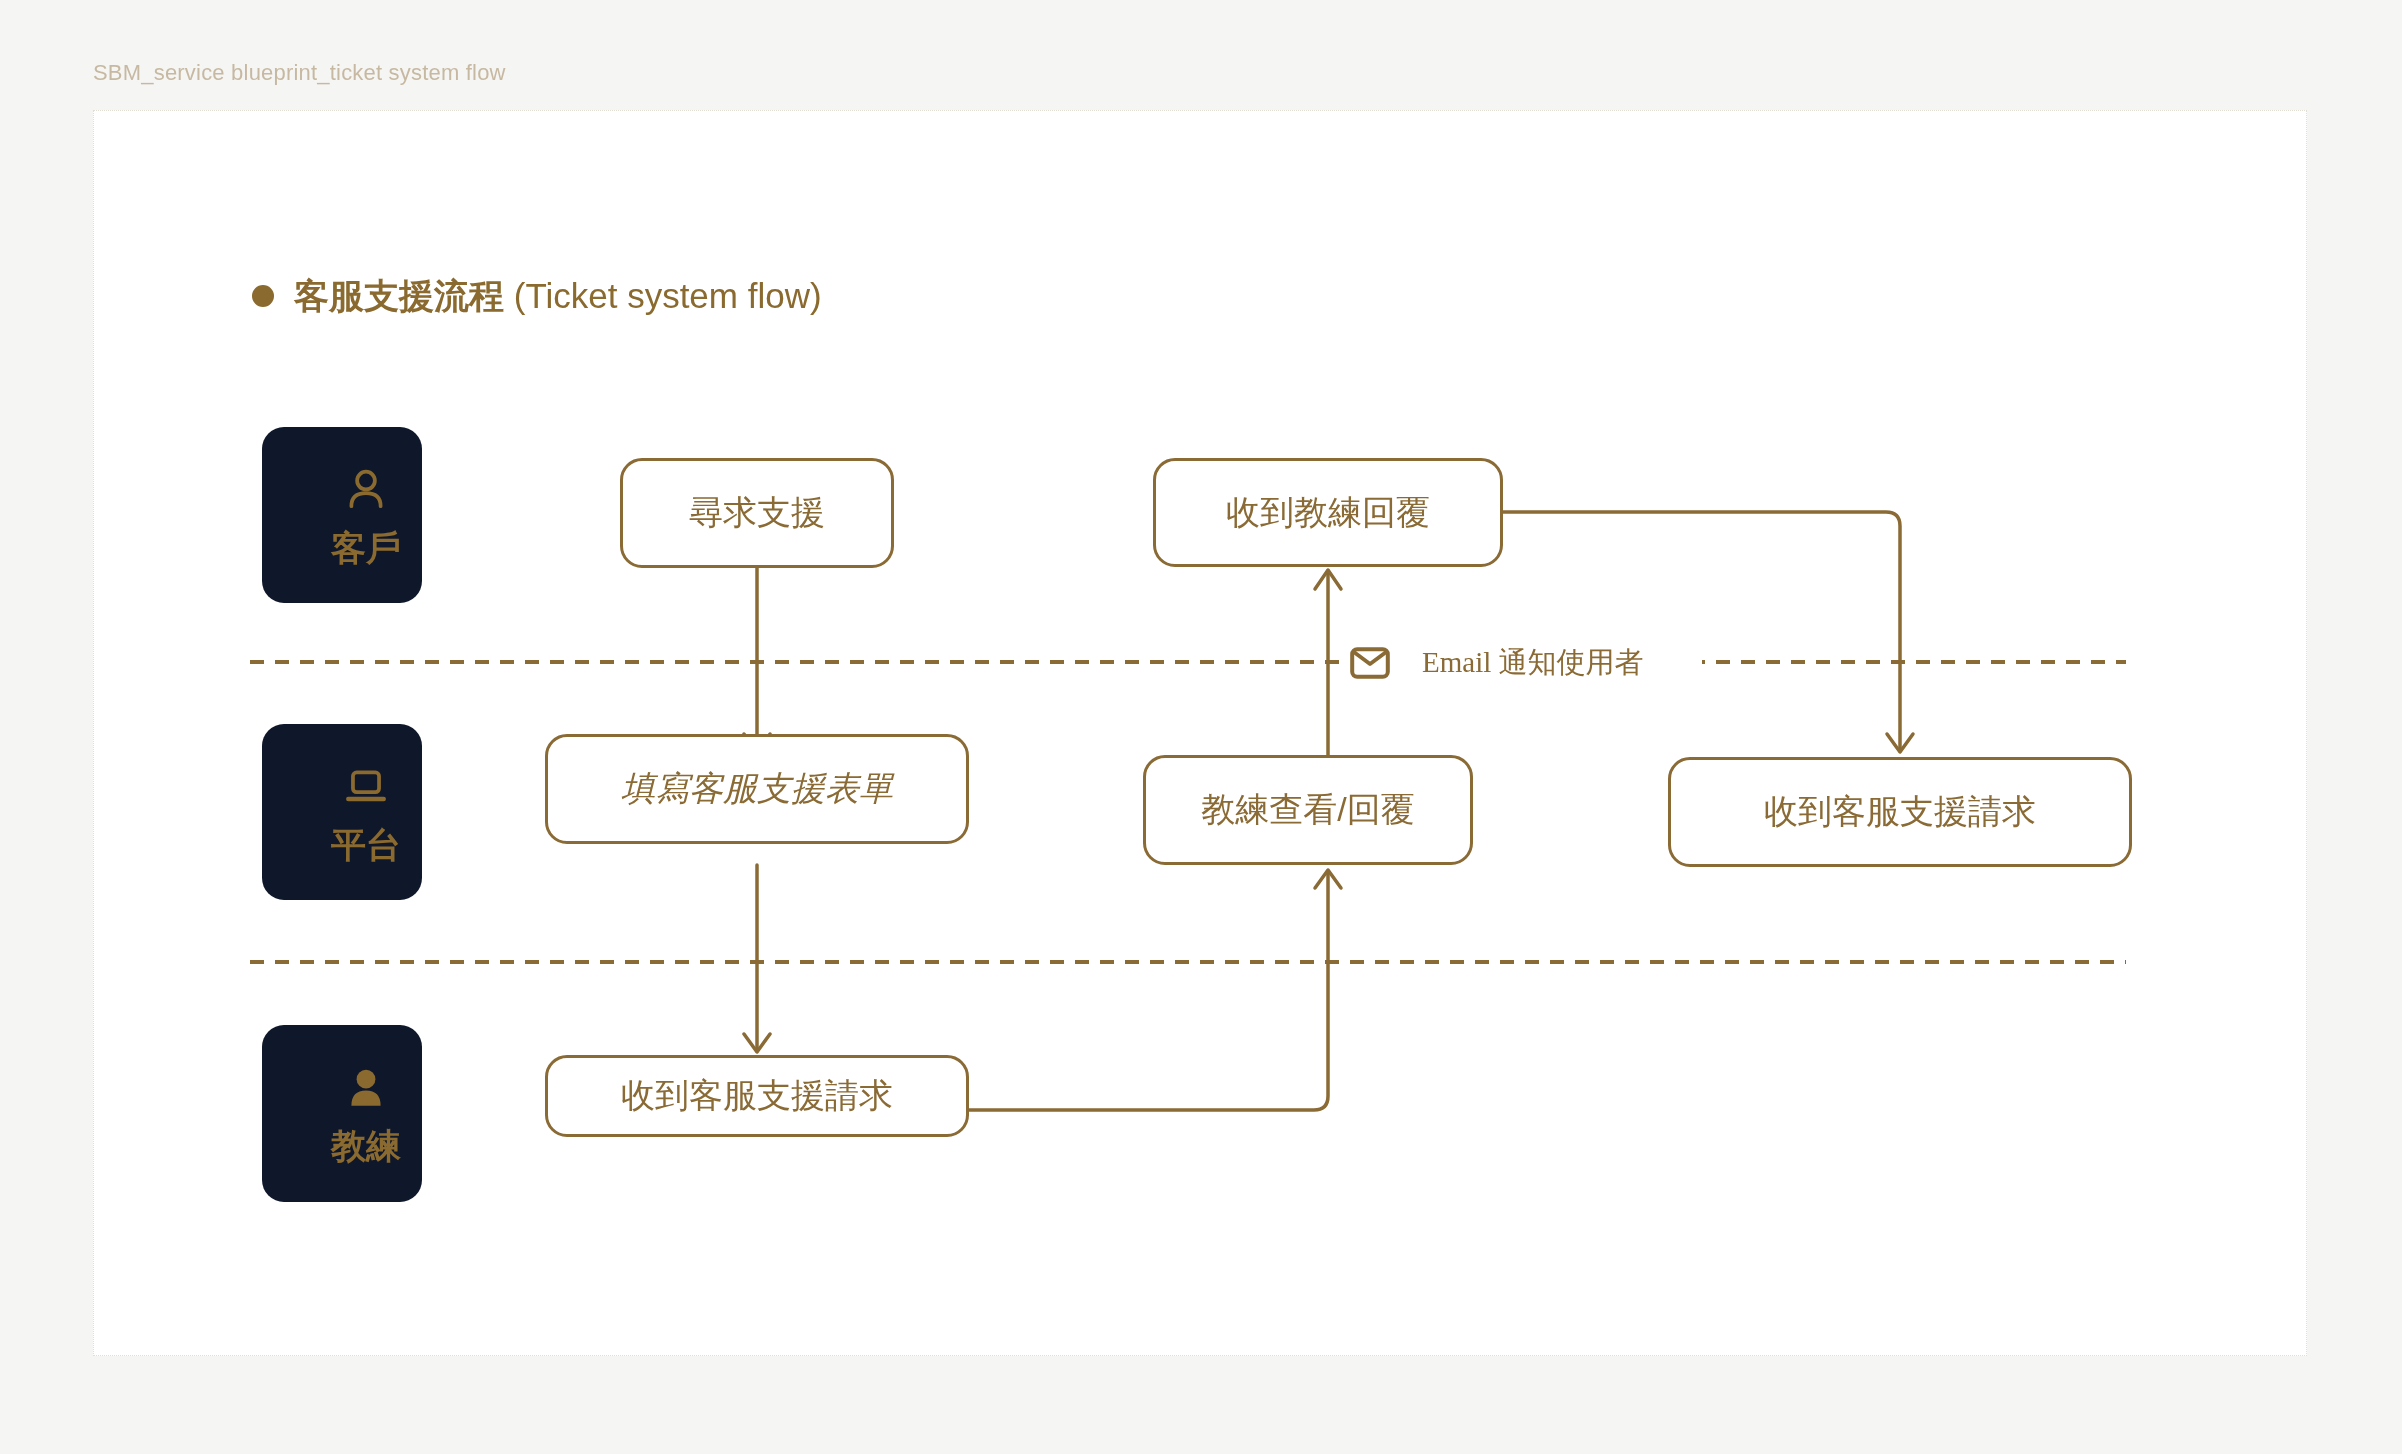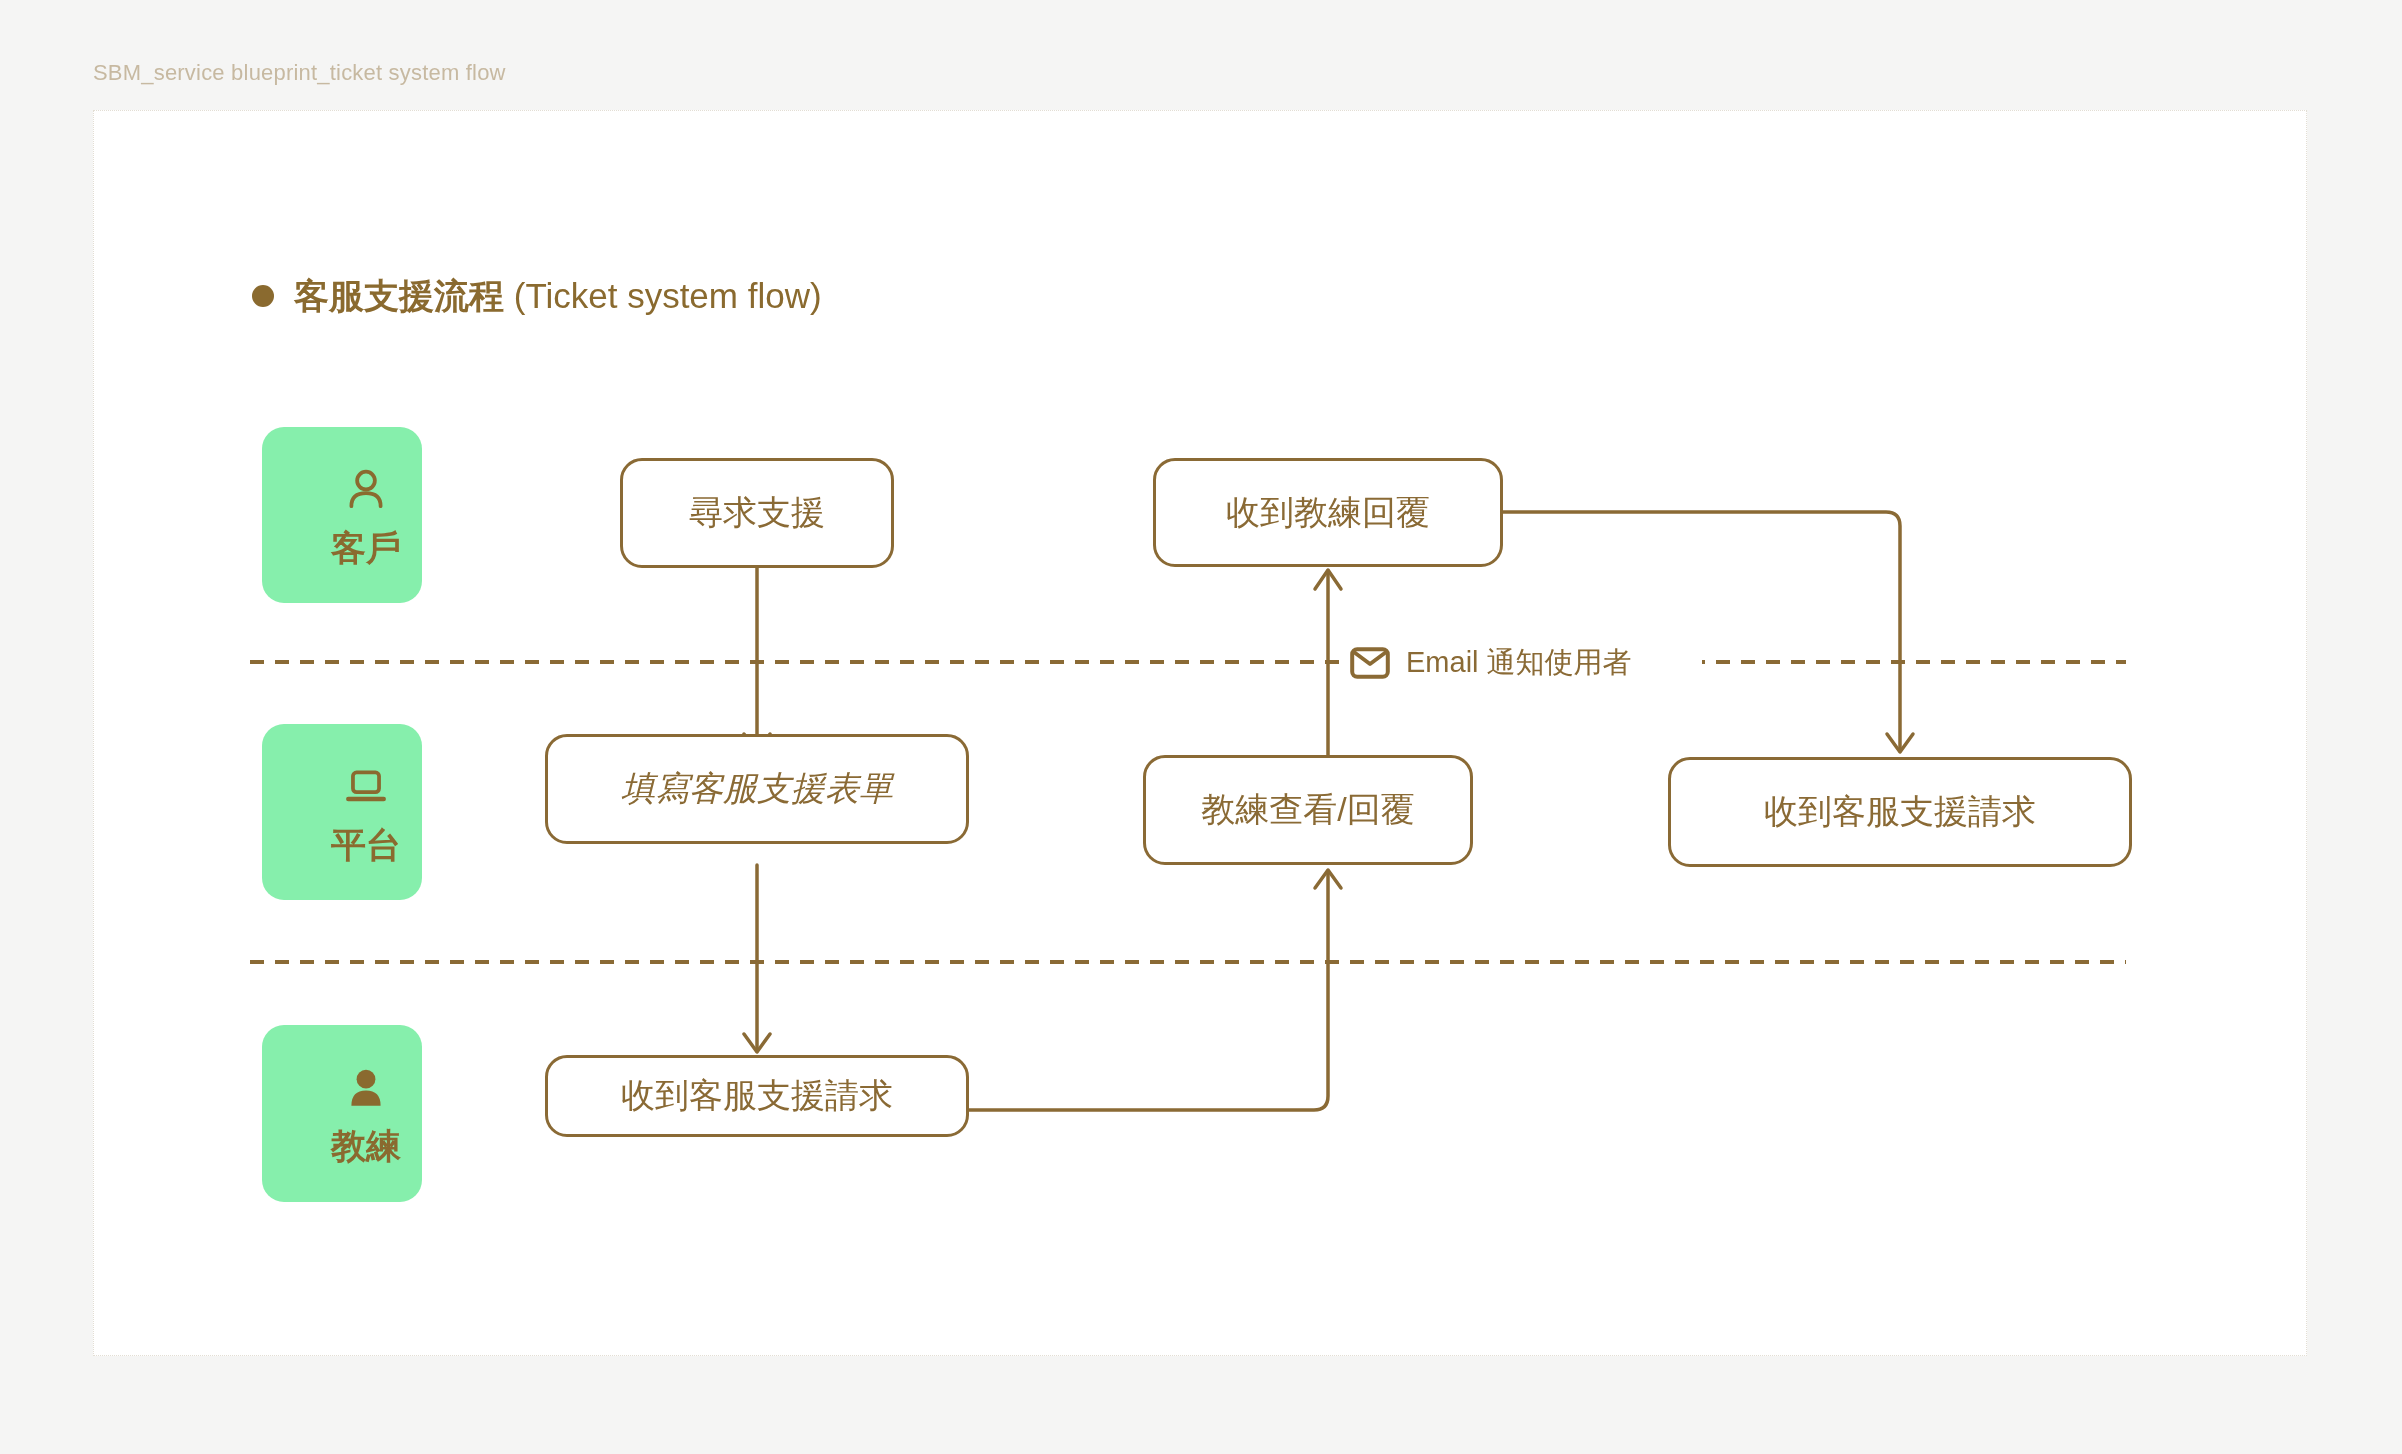--- a/index.html
+++ b/index.html
@@ -38,44 +38,45 @@
   .title-bullet {
     width: 22px; height: 22px; border-radius: 50%;
     background: #8a6a2f; flex: 0 0 auto;
   }
   .title-text { font-size: 35px; color: #8a6a2f; white-space: nowrap; }
   .title-zh { font-weight: bold; margin-top: 8px; }
   .title-en { font-weight: normal; }
 
   .lane-chip {
     position: absolute; left: 262px; width: 160px;
-    background: #86efac; border-radius: 22px;
+    background: #0f172a; border-radius: 22px;
     display: flex; flex-direction: column;
     align-items: center; justify-content: center; gap: 16px; padding-left: 48px;
   }
   .lane-chip .lane-label {
     font-size: 35px; font-weight: bold; color: #8a6a2f;
     line-height: 1;
   }
   .lane-icon { display: block; }
 
   .node {
     position: absolute;
     background: #ffffff;
     border: 3.5px solid #8a6a35;
     border-radius: 22px;
     display: flex; align-items: center; justify-content: center;
     color: #8a6a35; font-size: 34px; white-space: nowrap;
   }
 
   .email-note {
     position: absolute; left: 1350px; top: 640px; height: 46px;
-    display: flex; align-items: center; gap: 16px;
+    display: flex; align-items: center; gap: 32px;
     color: #8a6a35; font-size: 29px; white-space: nowrap;
     background: transparent;
+    font-family: Liberation Serif, serif;
   }
 </style>
 </head>
 <body>
 
 <div class="stage">
 
   <div class="file-label">SBM_service blueprint_ticket system flow</div>
 
   <div class="canvas"></div>

